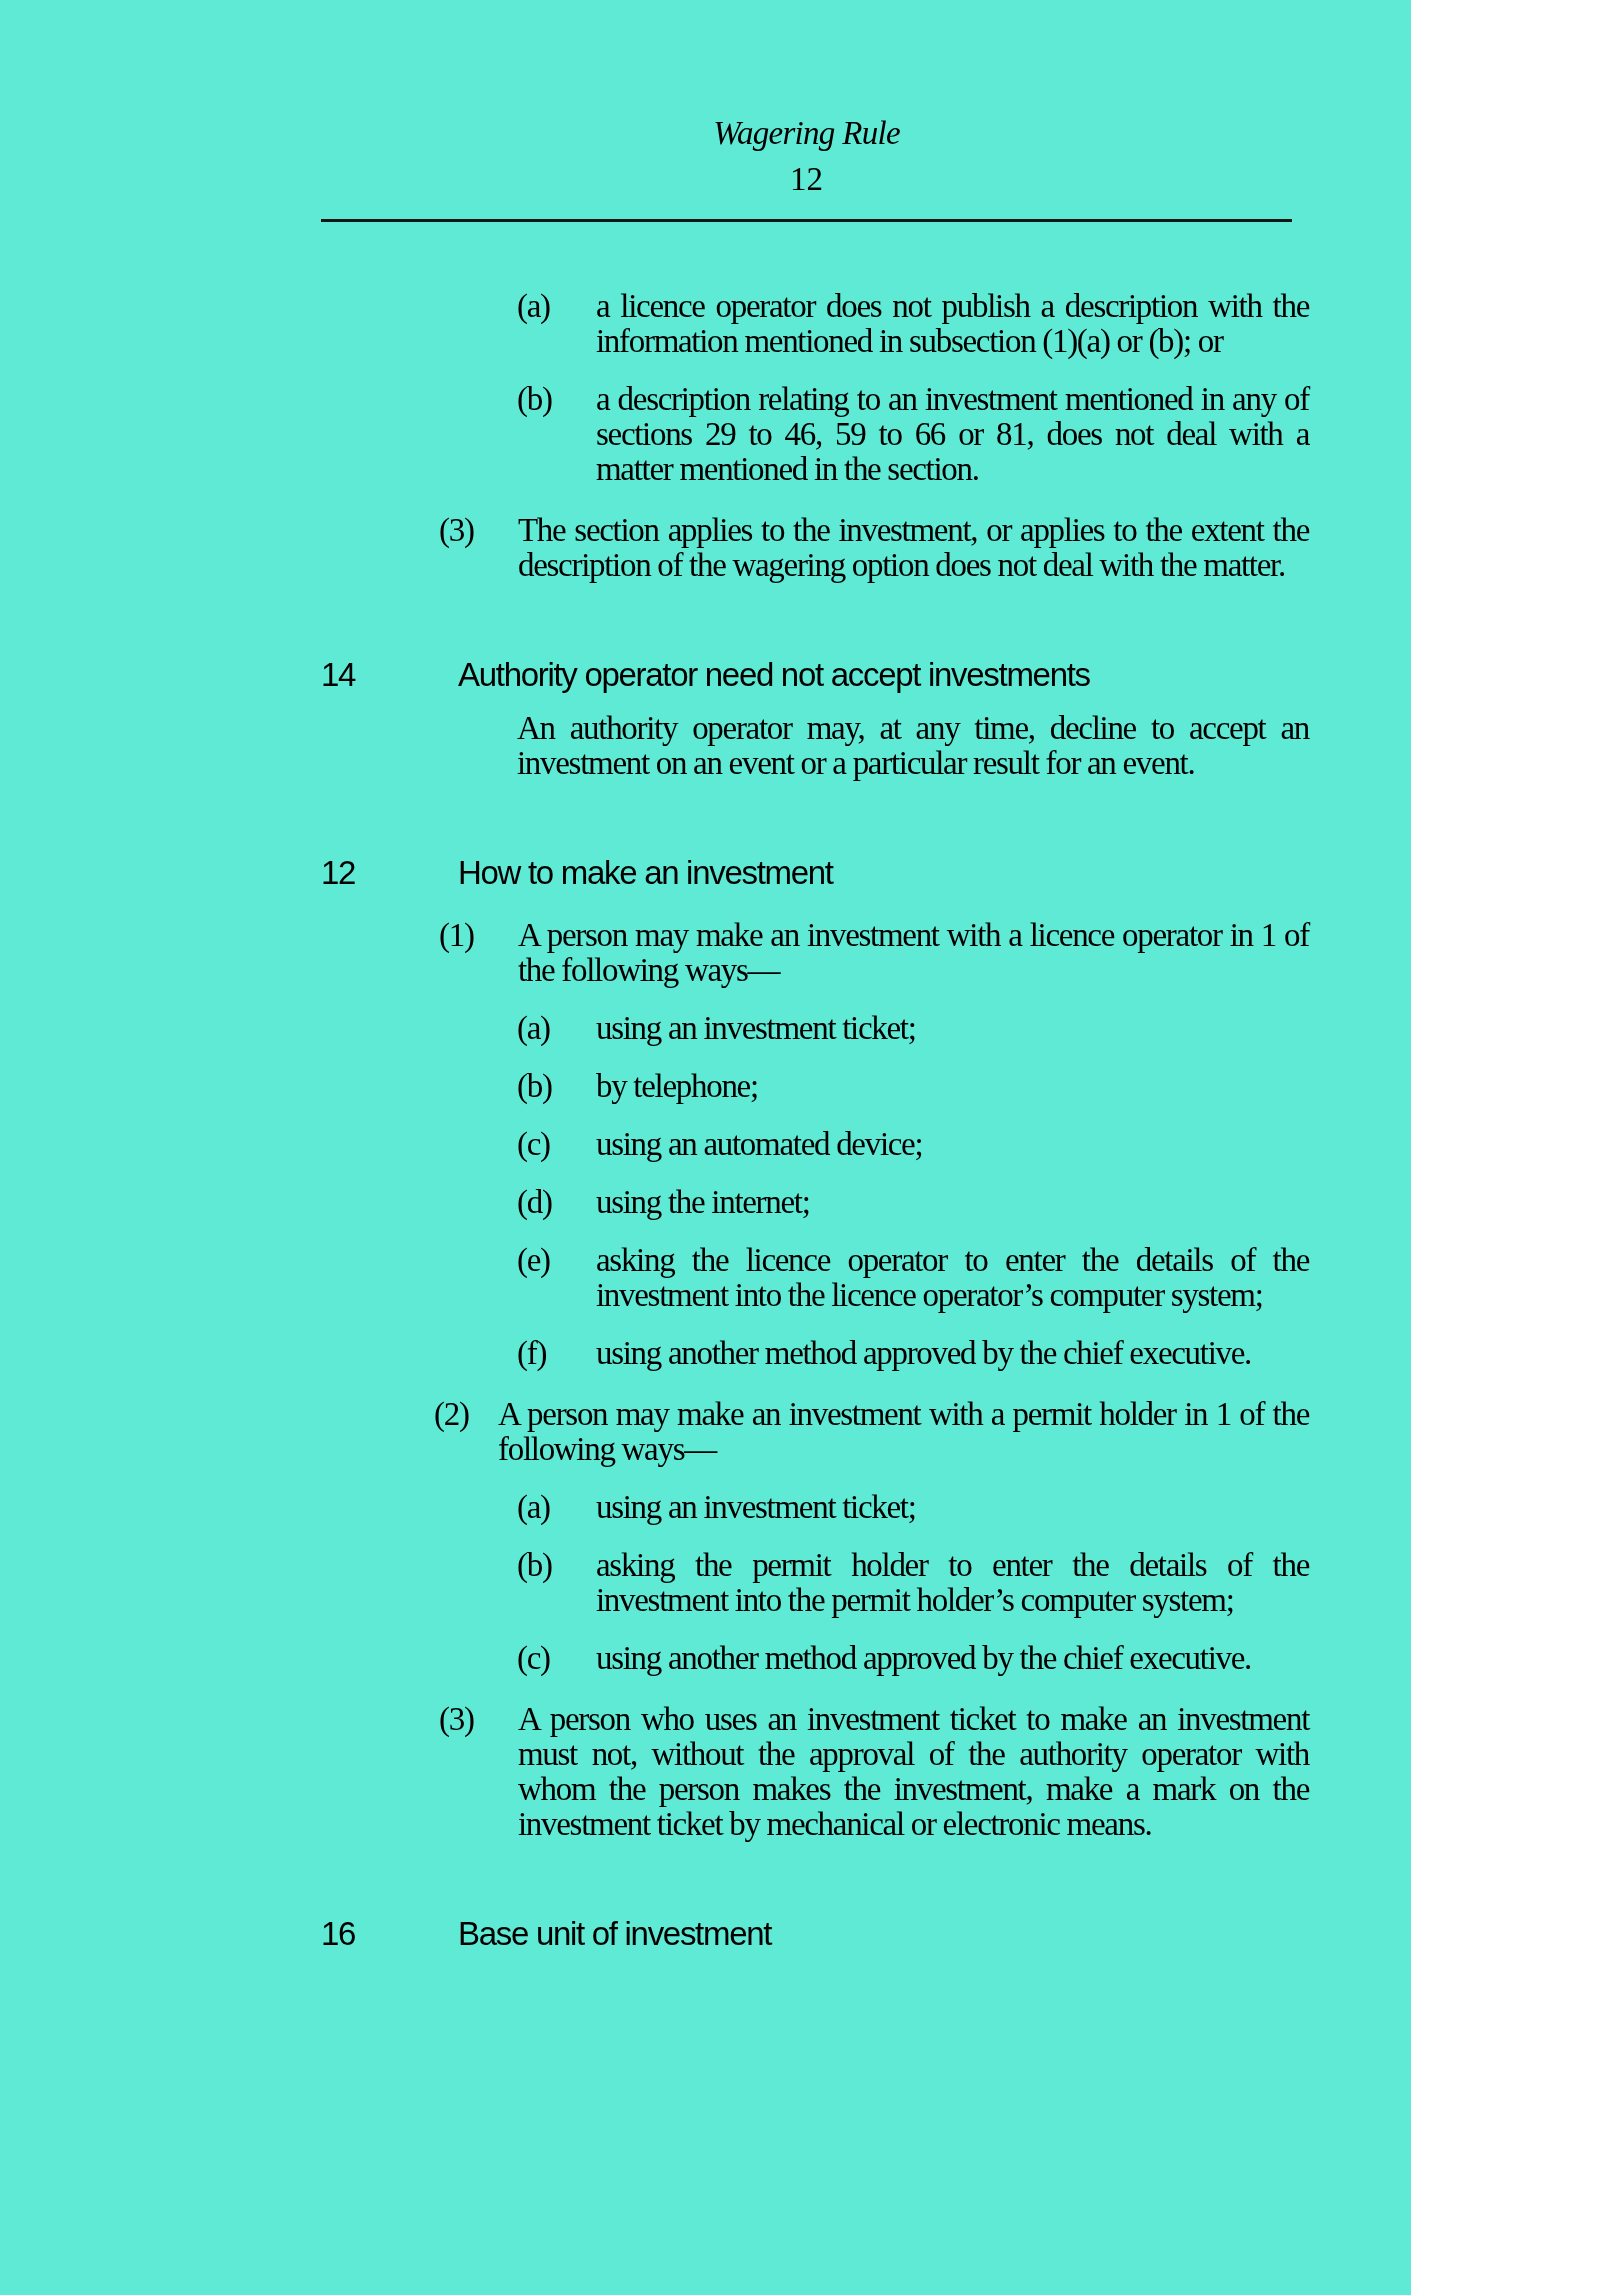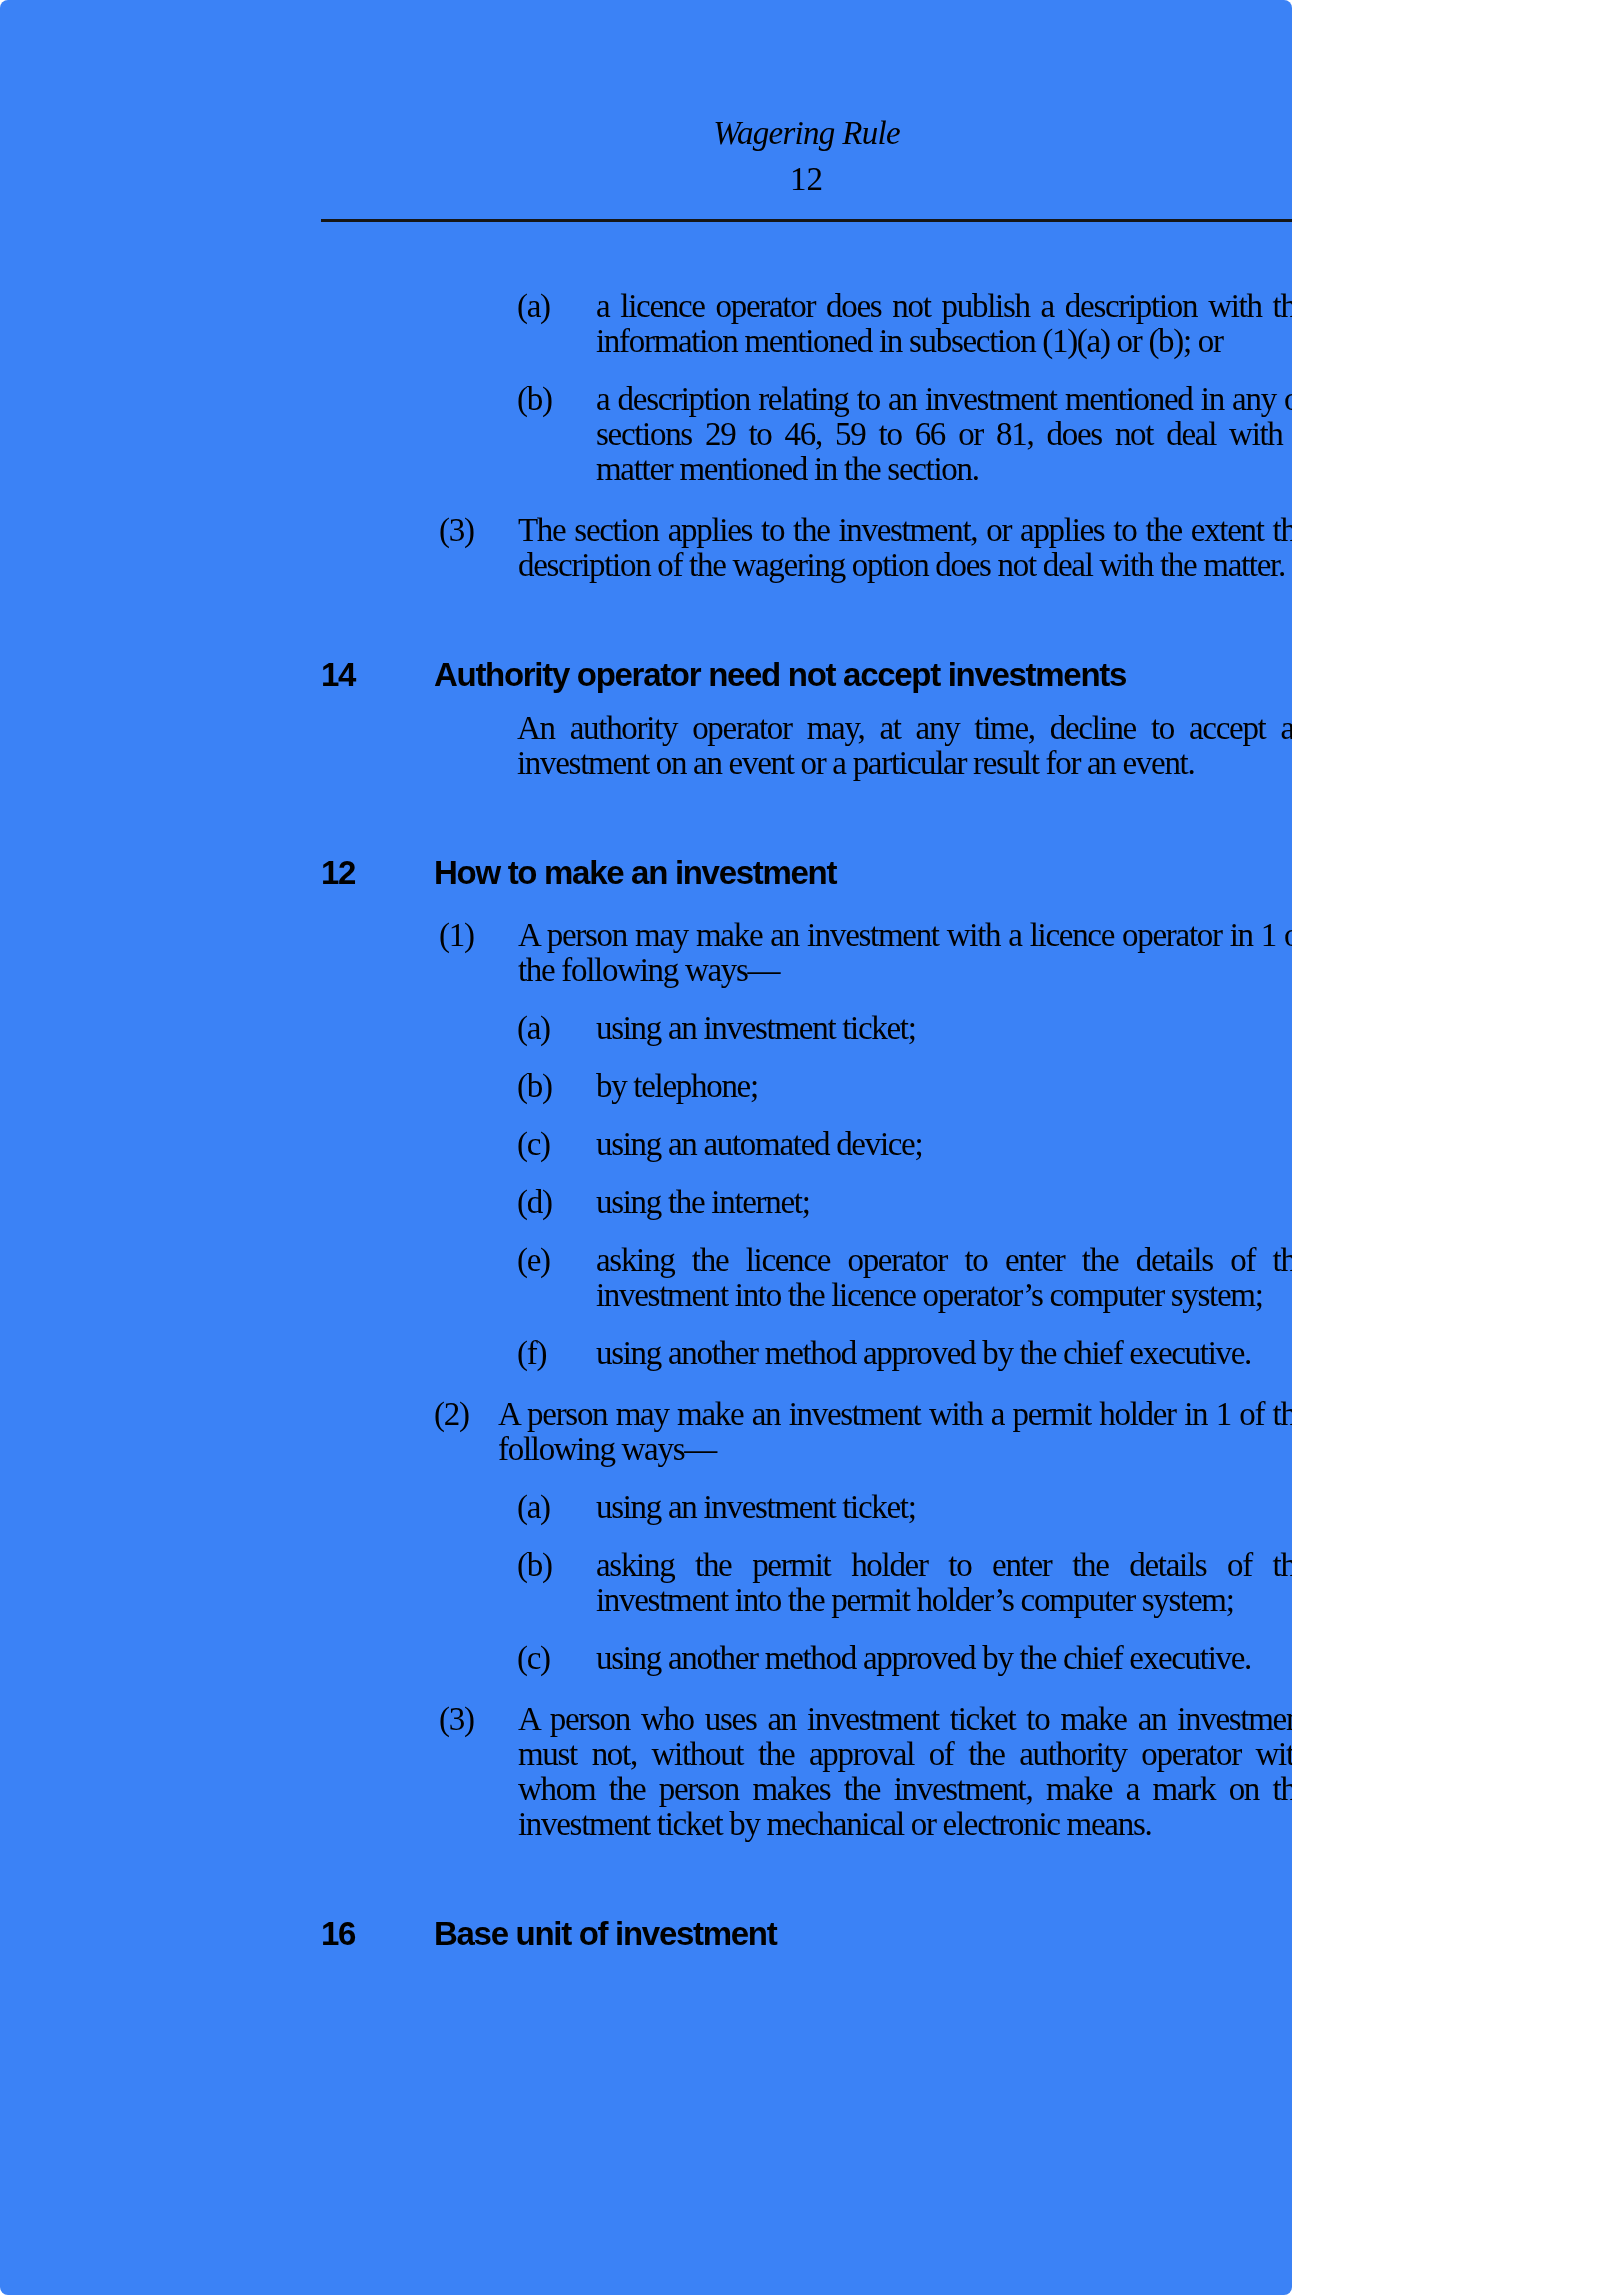--- a/index.html
+++ b/index.html
@@ -1,24 +1,23 @@
 <!DOCTYPE html>
 <html style="font-size:10.5px"><head>
 <meta charset="utf-8">
 <style>
   html, body { margin: 0; padding: 0; background: #ffffff; }
   .page {
     position: relative;
-    width: 1292px;
+    width: 1411px;
     height: 2295px;
-    background: #3b82f6;
+    background: #5eead4;
     color: #000000;
     font-family: "Liberation Serif", serif;
     overflow: hidden;
-    border-radius: 8px;
   }
   .header {
     margin-left: 321px;
     width: 971px;
     padding-top: 115px;
     text-align: center;
   }
   .header-title {
     font-style: italic;
     font-size: 33px;
@@ -53,24 +52,25 @@
   .l1.tight .marker { flex: 0 0 64px; }
   .para {
     margin-left: 196px;
     text-align: justify;
   }
   .heading {
     display: flex;
     margin-top: 73px;
     margin-bottom: 17px;
     font-family: "Liberation Sans", sans-serif;
-    font-weight: bold;
+    font-weight: normal;
     font-size: 33px;
     line-height: 38px;
     letter-spacing: -1.3px;
+    gap: 24px;
   }
   .heading .h-num { flex: 0 0 113px; }
   .heading .h-title { flex: 1 1 auto; }
 </style>
 </head>
 <body>
 
 <div class="page">
 
   <div class="header">

